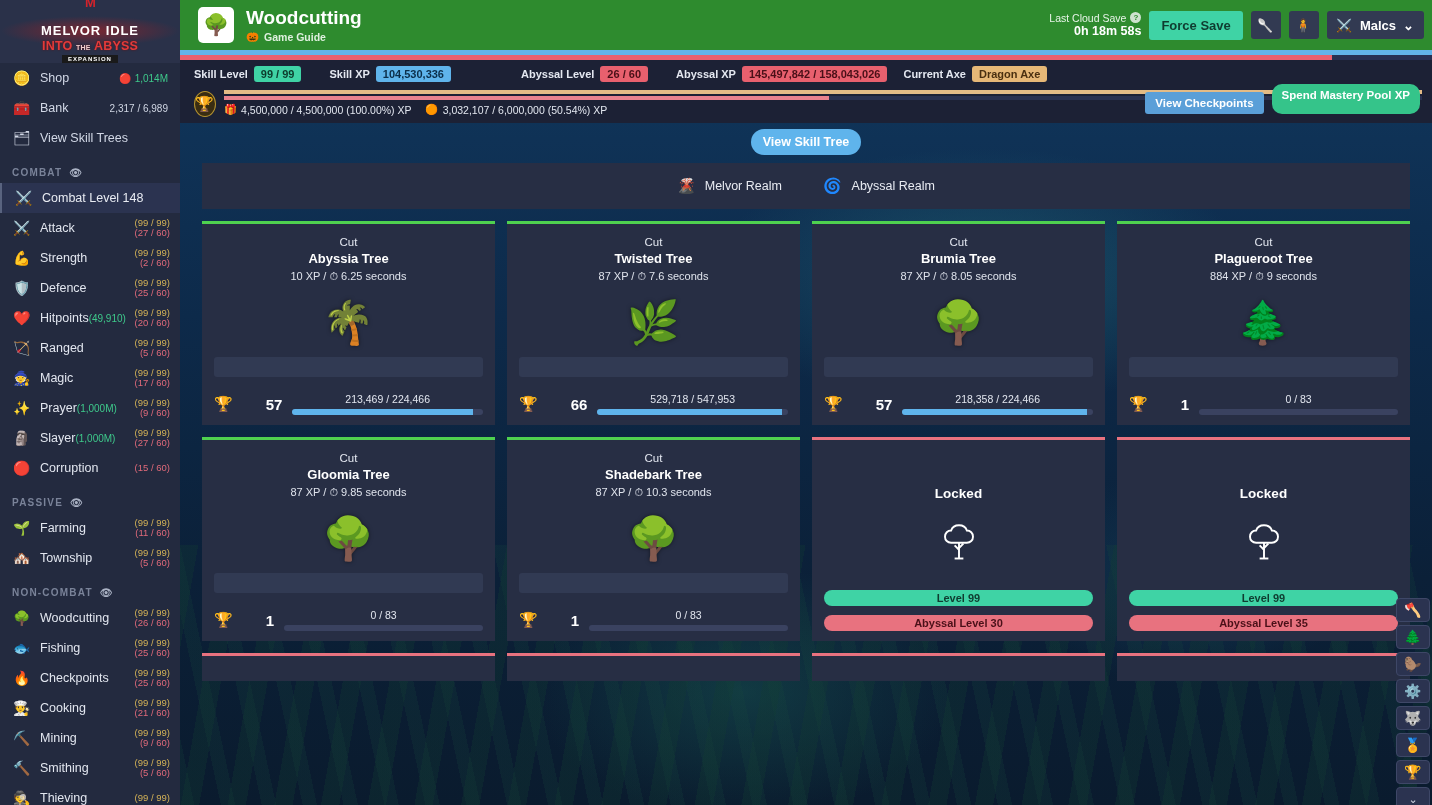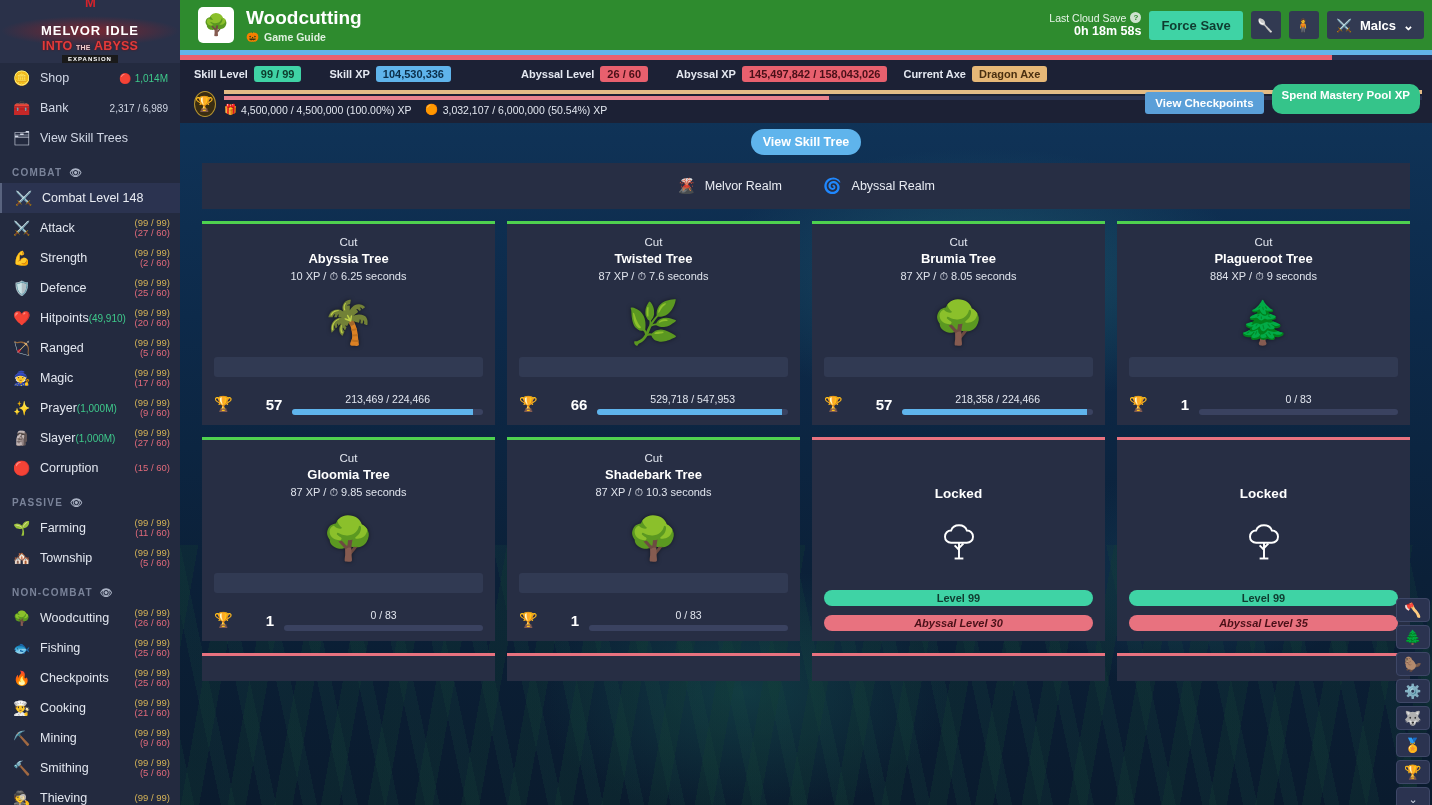--- a/index.html
+++ b/index.html
@@ -312,21 +312,21 @@
   }
   .card.locked .lockart {
     height: 62px; display: flex; align-items: center; justify-content: center;
     margin: 6px 0 8px 0;
   }
   .req {
     text-align: center; font-size: 11px; font-weight: bold; color: #fff;
     border-radius: 10px; padding: 2px 0; margin-top: 6px;
   }
   .req.green { background: #3fd3a5; color: #0f3c30; }
-  .req.red { background: #e8727f; color: #4a1018; font-style: italic; }
+  .req.red { background: #e8727f; color: #4a1018; }
 
   .card.partial { min-height: 28px; padding: 0; }
 
   
   .toolbar {
     position: absolute; right: 2px; top: 598px; z-index: 10;
     display: flex; flex-direction: column; gap: 3px;
   }
   .toolbar .tb {
     width: 34px; height: 24px; background: #2b3350;

